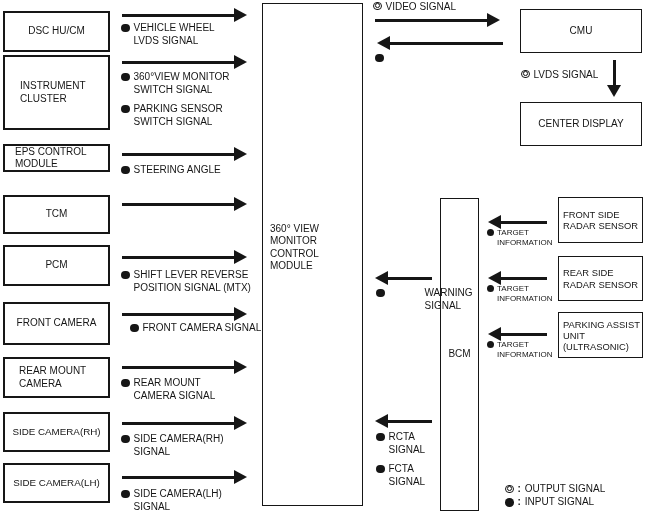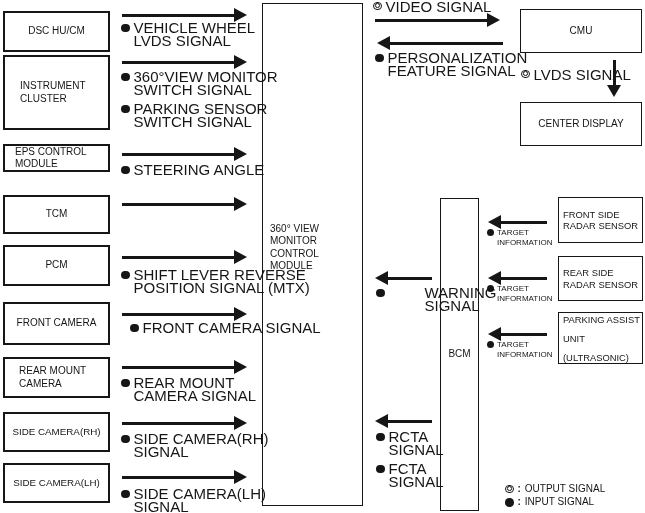--- a/index.html
+++ b/index.html
@@ -26,21 +26,21 @@
   .m-fc  {left:3px;  top:302px;width:107px;height:43px;}
   .m-rmc {left:3px;  top:357px;width:107px;height:41px;padding-left:14px;}
   .m-srh {left:3px;  top:412px;width:107px;height:40px;font-size:9.8px;}
   .m-slh {left:3px;  top:463px;width:107px;height:40px;font-size:9.8px;}
   .m-center{left:262px;top:3px;width:101px;height:503px;padding-left:7px;padding-bottom:14px;justify-content:flex-start;text-align:left;}
   .m-cmu {left:520px;top:9px;  width:122px;height:44px;border-width:1.6px;}
   .m-cd  {left:520px;top:102px;width:122px;height:44px;border-width:1.6px;}
   .m-bcm {left:440px;top:198px;width:39px;height:313px;border-width:1.6px;}
   .m-s1  {left:558px;top:197px;width:85px;height:46px;border-width:1.6px;font-size:9.4px;line-height:11.5px;padding-left:4px;}
   .m-s2  {left:558px;top:256px;width:85px;height:45px;border-width:1.6px;font-size:9.4px;line-height:11.5px;padding-left:4px;}
-  .m-s3  {left:558px;top:312px;width:85px;height:52px;border-width:1.6px;font-size:9.4px;line-height:19px;padding-left:4px;}
+  .m-s3  {left:558px;top:312px;width:85px;height:46px;border-width:1.6px;font-size:9.4px;line-height:11px;padding-left:4px;}
   
   .ar{position:absolute;height:14px;}
   .ar .shaft{position:absolute;top:5.5px;height:3px;background:currentColor;}
   .ar .head{position:absolute;width:0;height:0;top:0;}
   .ar.r .shaft{left:0;right:12px;}
   .ar.r .head{right:0;border-left:13px solid currentColor;border-top:7px solid transparent;border-bottom:7px solid transparent;}
   .ar.l .shaft{left:12px;right:0;}
   .ar.l .head{left:0;border-right:13px solid currentColor;border-top:7px solid transparent;border-bottom:7px solid transparent;}
   .ar.d{width:14px;}
   .ar.d .shaft{left:5.5px;width:3px;top:0;bottom:11px;height:auto;}
@@ -56,21 +56,21 @@
   .a9{left:122px;top:470px;width:125px;}
   .a-video{left:375px;top:13px;width:125px;}
   .a-pers {left:377px;top:36px;width:126px;}
   .a-warn {left:375px;top:271px;width:57px;}
   .a-rcta {left:375px;top:414px;width:57px;}
   .a-t1{left:488px;top:215px;width:59px;}
   .a-t2{left:488px;top:271px;width:59px;}
   .a-t3{left:488px;top:327px;width:59px;}
   .a-lvds{left:607px;top:60px;height:37px;}
   
-  .lbl{position:absolute;display:flex;gap:4px;font-size:15px;line-height:12.5px;white-space:pre-line;align-items:flex-start;}
+  .lbl{position:absolute;display:flex;gap:4px;font-size:10px;line-height:12.5px;white-space:pre-line;align-items:flex-start;}
   .lbl .txt{display:block;}
   .idot{flex:none;width:8.5px;height:8.5px;border-radius:50%;background:currentColor;margin-top:1.5px;}
   .odot{flex:none;width:8.5px;height:8.5px;border-radius:50%;border:1.3px solid currentColor;position:relative;margin-top:0.5px;box-sizing:border-box;}
   .odot::after{content:"";position:absolute;left:50%;top:50%;width:2.6px;height:2.6px;border:1px solid currentColor;border-radius:50%;margin:-2.3px 0 0 -2.3px;}
   .lbl.small{font-size:8px;line-height:9.5px;gap:3px;}
   .lbl.small .idot{width:7px;height:7px;margin-top:1px;}
   .L1 {left:121px;top:22px;}
   .L2 {left:121px;top:71px;}
   .L3 {left:121px;top:103px;}
   .L4 {left:121px;top:164px;}
@@ -208,22 +208,21 @@
 POSITION SIGNAL (MTX)</span></div>
   <div class="lbl L7"><span class="idot"></span><span class="txt">FRONT CAMERA SIGNAL</span></div>
   <div class="lbl L8"><span class="idot"></span><span class="txt">REAR MOUNT
 CAMERA SIGNAL</span></div>
   <div class="lbl L9"><span class="idot"></span><span class="txt">SIDE CAMERA(RH)
 SIGNAL</span></div>
   <div class="lbl L10"><span class="idot"></span><span class="txt">SIDE CAMERA(LH)
 SIGNAL</span></div>
 
   <div class="lbl Lvideo"><span class="odot"></span><span class="txt">VIDEO SIGNAL</span></div>
-  <div class="lbl Lpers"><span class="idot"></span><span class="txt">PERSONALIZATION
-FEATURE SIGNAL</span></div>
+  <div class="lbl Lpers"><span class="idot"></span></div>
   <div class="lbl Llvds"><span class="odot"></span><span class="txt">LVDS SIGNAL</span></div>
   <div class="lbl Lwarn"><span class="idot"></span><span class="txt">WARNING
 SIGNAL</span></div>
   <div class="lbl small Lt1"><span class="idot"></span><span class="txt">TARGET
 INFORMATION</span></div>
   <div class="lbl small Lt2"><span class="idot"></span><span class="txt">TARGET
 INFORMATION</span></div>
   <div class="lbl small Lt3"><span class="idot"></span><span class="txt">TARGET
 INFORMATION</span></div>
   <div class="lbl Lrcta"><span class="idot"></span><span class="txt">RCTA

